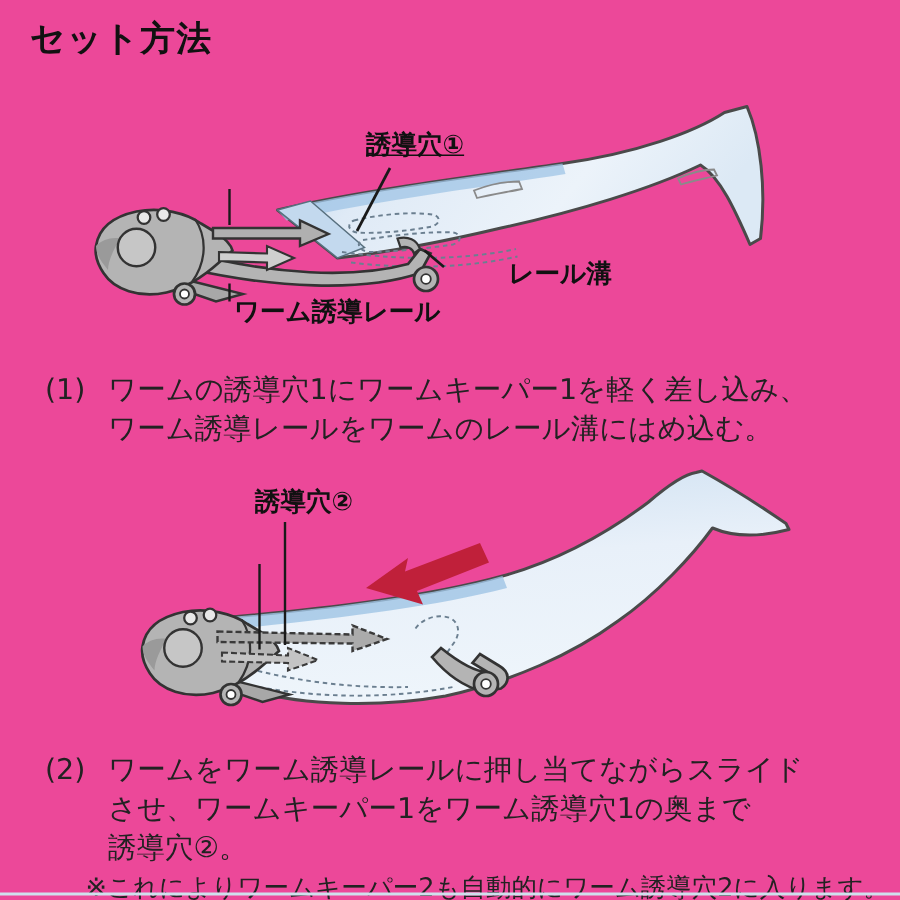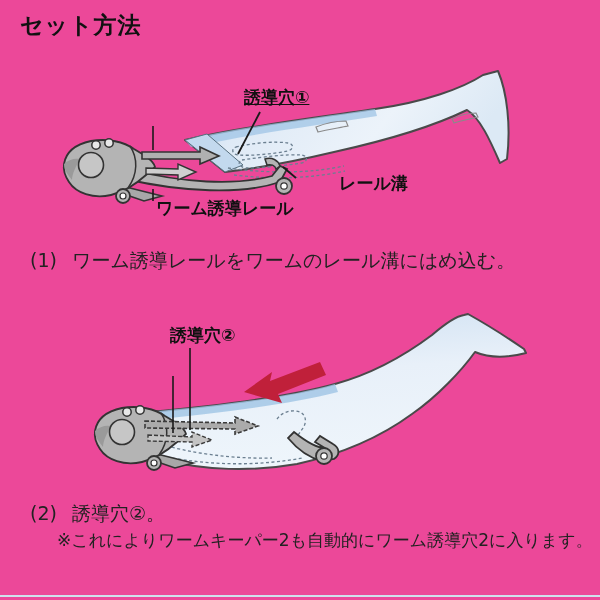--- a/index.html
+++ b/index.html
@@ -86,20 +86,21 @@
     <line x1="266" y1="116" x2="253" y2="105" stroke="#1a1a1a" stroke-width="1.8"></line>
   </svg>
 
   <div class="lbl" style="left:244px;top:88px;text-decoration:underline;">誘導穴①</div>
   <div class="lbl" style="left:294px;top:174px;margin-left:45px;">レール溝</div>
   <div class="lbl" style="left:138px;top:199px;margin-left:18px;">ワーム誘導レール</div>
 
   <div class="step" style="top:247px;">
     <span class="num">(1)</span>
     <div class="lines">
+      <div>ワームの誘導穴1にワームキーパー1を軽く差し込み、</div>
       <div>ワーム誘導レールをワームのレール溝にはめ込む。</div>
     </div>
   </div>
 
   <svg class="dg" style="left:30px;top:312px;" width="560" height="188" viewBox="0 0 560 188">
 
     <path d="M 118,100 C 185,94 255,86 305,72 C 345,61 378,41 402,23 C 416,11 427,4 434,3 L 438,2
          C 456,12 478,26 494,37 L 496,41 C 477,46 459,46 445,40
          C 432,58 408,84 382,102 C 352,124 312,142 267,152 C 222,160 172,158 140,149 L 122,140
          C 117,127 115,112 118,100 Z" fill="url(#g2)" stroke="#4a4a4a" stroke-width="2" stroke-linejoin="round"></path>
@@ -134,20 +135,22 @@
 
     <line x1="143" y1="64" x2="143" y2="121" stroke="#1a1a1a" stroke-width="1.6"></line>
     <line x1="160" y1="36" x2="160" y2="118" stroke="#1a1a1a" stroke-width="1.6"></line>
   </svg>
 
   <div class="lbl" style="left:170px;top:326px;text-align:center;">誘導穴②</div>
 
   <div class="step" style="top:500px;">
     <span class="num">(2)</span>
     <div class="lines">
+      <div>ワームをワーム誘導レールに押し当てながらスライド</div>
+      <div>させ、ワームキーパー1をワーム誘導穴1の奥まで</div>
       <div>誘導穴②。</div>
       <div class="note">※これによりワームキーパー2も自動的にワーム誘導穴2に入ります。</div>
     </div>
   </div>
 
   <div class="divider"></div>
 
 </div>
 
 </body></html>

